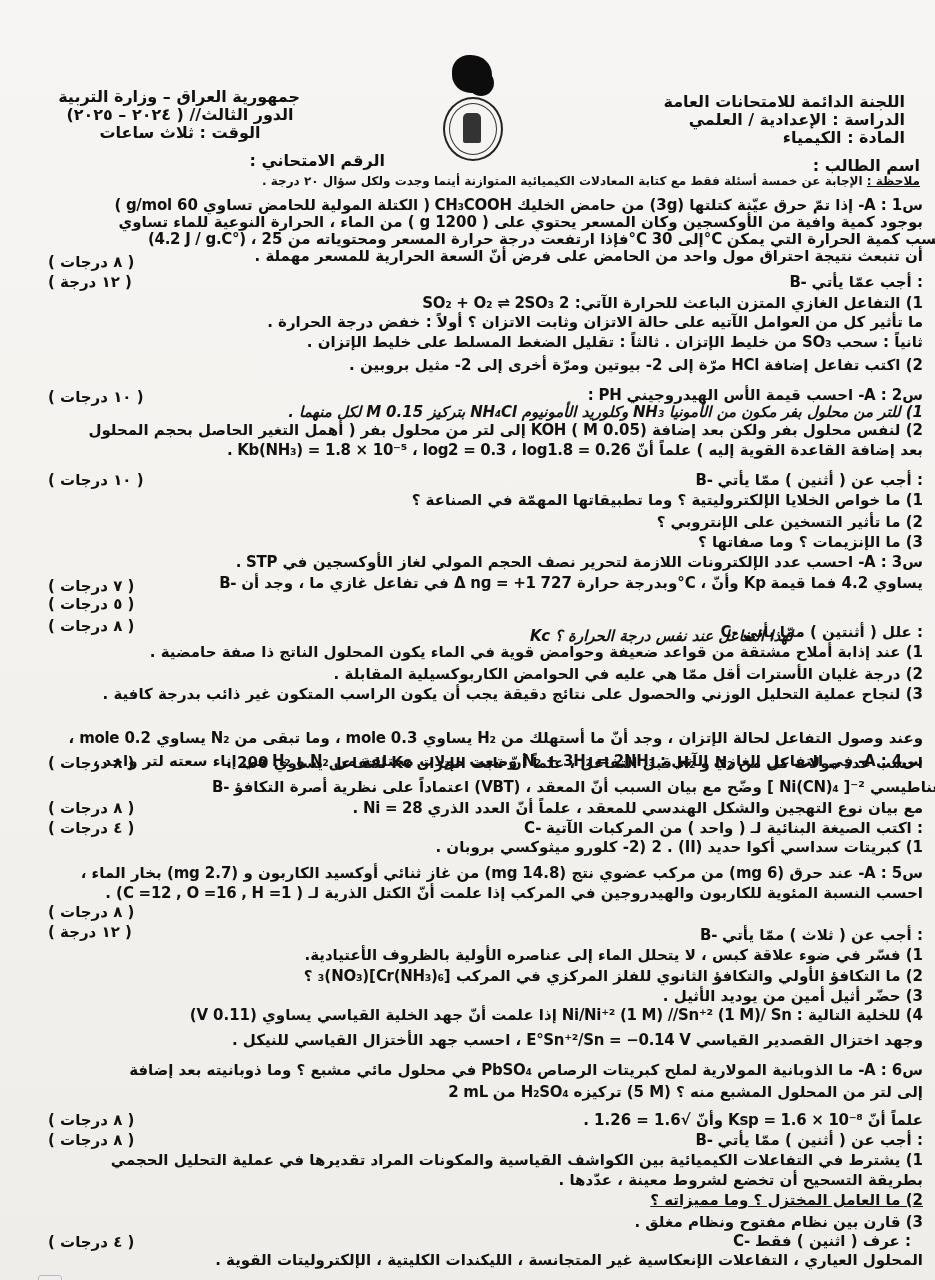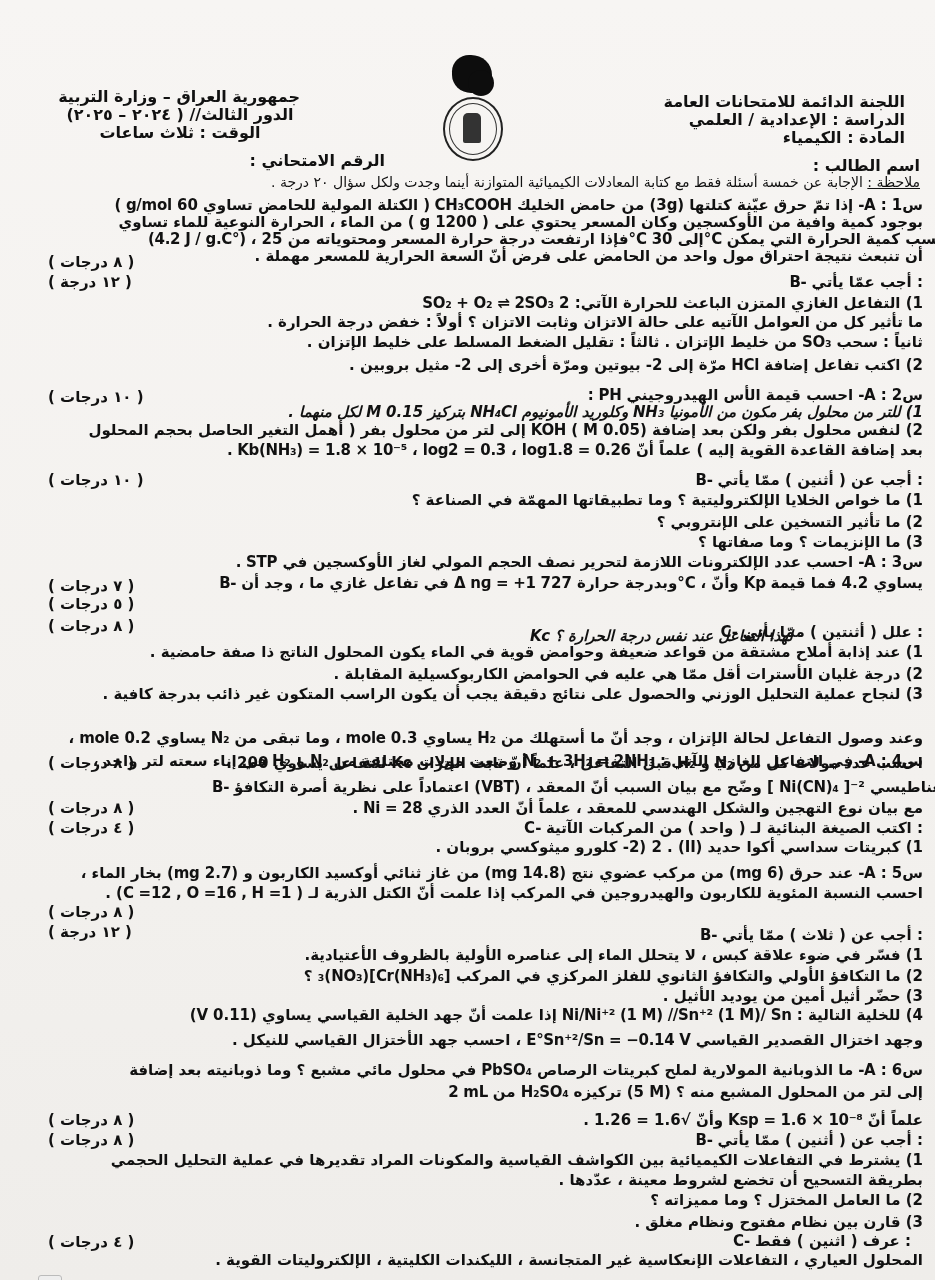--- a/index.html
+++ b/index.html
@@ -8,21 +8,21 @@
     background:#f4f2ef;
     font-family:"DejaVu Sans", sans-serif;
     color:#111;
     position:relative;
   }
   .page { position:absolute; inset:0; background:linear-gradient(180deg,#f7f5f3 0%,#f3f1ee 60%,#efedea 100%); }
   .abs { position:absolute; white-space:nowrap; }
   .rtl { direction:rtl; unicode-bidi:plaintext; }
   .hdr { font-size:16px; font-weight:bold; line-height:18px; }
   .ln { font-size:15px; font-weight:bold; line-height:17px; letter-spacing:-0.3px; }
-  .note { font-size:14px; font-weight:normal; }
+  .note { font-size:12px; font-weight:bold; }
   .note u { text-decoration:underline; }
   .grade { font-size:15px; font-weight:bold; direction:rtl; }
   .seal {
     position:absolute; left:443px; top:97px; width:56px; height:60px;
     border:2px solid #222; border-radius:50%;
   }
   .seal::before { content:""; position:absolute; inset:4px; border:1.5px solid #333; border-radius:50%; }
   .seal::after { content:""; position:absolute; left:18px; top:14px; width:18px; height:30px; background:#333; border-radius:5px 5px 2px 2px; }
   .blot { position:absolute; left:452px; top:55px; width:40px; height:38px; background:#0d0d0d; border-radius:45% 55% 50% 50%; }
   .blot2 { position:absolute; left:468px; top:70px; width:26px; height:26px; background:#0d0d0d; border-radius:50%; }
@@ -94,21 +94,21 @@
       <div class="abs ln rtl" style="top: 968px; right: 12px; left: 245px; text-align: right;">2) ما التكافؤ الأولي والتكافؤ الثانوي للفلز المركزي في المركب [Cr(NH₃)₆](NO₃)₃ ؟</div>
       <div class="abs ln rtl" style="top: 988px; right: 12px; left: 555px; text-align: right;">3) حضّر أثيل أمين من يوديد الأثيل .</div>
       <div class="abs ln rtl" style="top: 1007px; right: 12px; left: 132px; text-align: right;">4) للخلية التالية : Ni/Ni⁺² (1 M) //Sn⁺² (1 M)/ Sn  إذا علمت أنّ جهد الخلية القياسي يساوي (0.11 V)</div>
       <div class="abs ln rtl" style="top: 1032px; right: 12px; left: 175px; text-align: right;">وجهد اختزال القصدير القياسي E°Sn⁺²/Sn = −0.14 V ، احسب جهد الأختزال القياسي للنيكل .</div>
       <div class="abs ln rtl" style="top: 1062px; right: 12px; left: 140px; text-align: right;">س6 : A- ما الذوبانية المولارية لملح كبريتات الرصاص PbSO₄ في محلول مائي مشبع ؟ وما ذوبانيته بعد إضافة</div>
       <div class="abs ln rtl" style="top: 1084px; right: 12px; left: 372px; text-align: right;">2 mL من H₂SO₄ تركيزه (5 M) إلى لتر من المحلول المشبع منه ؟</div>
       <div class="abs ln rtl" style="top: 1112px; right: 12px; left: 318px; text-align: right;">علماً أنّ Ksp = 1.6 × 10⁻⁸ وأنّ √1.6 = 1.26 .</div>
       <div class="abs ln rtl" style="top: 1132px; right: 12px; left: 605px; text-align: right;">B- أجب عن ( أثنين ) ممّا يأتي :</div>
       <div class="abs ln rtl" style="top: 1152px; right: 12px; left: 165px; text-align: right;">1) يشترط في التفاعلات الكيميائية بين الكواشف القياسية والمكونات المراد تقديرها في عملية التحليل الحجمي</div>
       <div class="abs ln rtl" style="top: 1172px; right: 12px; left: 403px; text-align: right;">بطريقة التسحيح أن تخضع لشروط معينة ، عدّدها .</div>
-      <div class="abs ln rtl" style="top: 1192px; right: 12px; left: 530px; text-align: right;">2) ما العامل المختزل ؟ وما مميزاته ؟</div>
+      <div class="abs ln rtl" style="top: 1192px; right: 12px; left: 530px; text-align: right; text-decoration: underline;">2) ما العامل المختزل ؟ وما مميزاته ؟</div>
       <div class="abs ln rtl" style="top: 1214px; right: 12px; left: 525px; text-align: right;">3) قارن بين نظام مفتوح ونظام مغلق .</div>
       <div class="abs ln rtl" style="top: 1233px; right: 24px; left: 668px; text-align: right;">C- عرف ( اثنين ) فقط :</div>
       <div class="abs ln rtl" style="top: 1252px; right: 12px; left: 258px; text-align: right;">المحلول العياري ، التفاعلات الإنعكاسية غير المتجانسة ، الليكندات الكليتية ، الإلكتروليتات القوية .</div>
     </div>
   <div id="grades">
       <div class="abs grade" style="top: 253px; left: 48px;">( ٨ درجات )</div>
       <div class="abs grade" style="top: 273px; left: 48px;">( ١٢ درجة )</div>
       <div class="abs grade" style="top: 388px; left: 48px;">( ١٠ درجات )</div>
       <div class="abs grade" style="top: 471px; left: 48px;">( ١٠ درجات )</div>
       <div class="abs grade" style="top: 553px; left: 48px; margin-top: 24px;">( ٧ درجات )</div>

